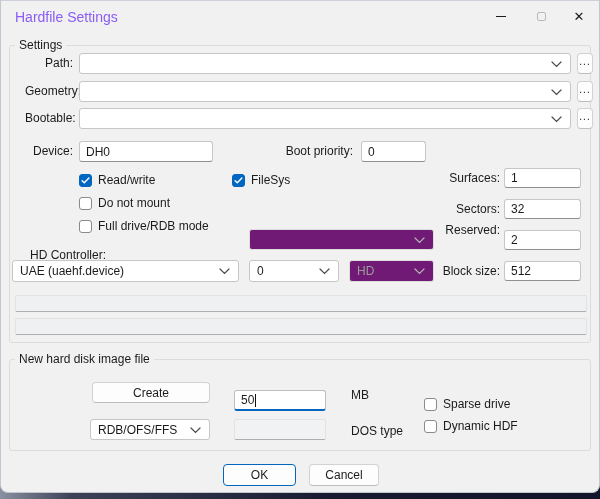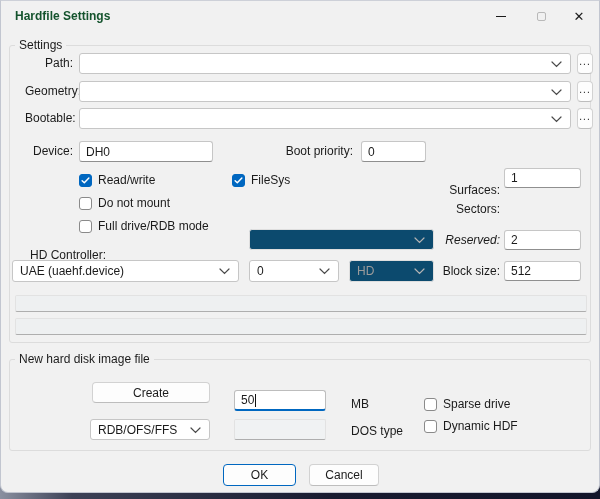--- a/index.html
+++ b/index.html
@@ -10,42 +10,42 @@
     background:#fff; overflow:hidden;
   }
   .stage { position:relative; width:600px; height:499px;
     background:linear-gradient(90deg,#8a90a0 0%,#3c4156 12%,#181b30 55%,#12152a 100%); }
   .dialog { position:absolute; left:0; top:0; width:600px; height:493px;
     background:#f1f1f1; border:1px solid #c2c6d0; border-top-color:#cdd0d8;
     border-radius:0 0 8px 8px; }
 
   
   .titlebar { position:absolute; left:0; top:0; width:598px; height:30px; background:#f1f1f1; }
-  .title-text { position:absolute; left:14px; top:8px; font-size:12px; color:#14532d;font-weight:bold; }
+  .title-text { position:absolute; left:14px; top:8px; font-size:14px; color:#8b5cf6; }
   .win-btn { position:absolute; top:1px; width:40px; height:28px; display:flex; align-items:center; justify-content:center; }
   .btn-min  { left:480px; }
   .btn-max  { left:520px; }
   .btn-close{ left:558px; }
   .glyph-min { width:10px; height:1px; background:#1b1b1b; }
   .glyph-max { width:9px; height:9px; border:1px solid #b9b9b9; border-radius:2px; }
   .glyph-close { font-size:13px; color:#1b1b1b; line-height:1; }
 
   
   .groupbox { position:absolute; border:1px solid #dcdcdc; border-radius:3px; }
   .group-label { position:absolute; top:-8px; left:5px; background:#f1f1f1; padding:0 4px; font-size:12px; color:#1b1b1b; white-space:nowrap; }
   .gb-settings { left:8px; top:44px; width:582px; height:298px; }
   .gb-newfile  { left:8px; top:358px; width:582px; height:92px; }
 
   
   .lbl { position:absolute; height:20px; line-height:20px; color:#1b1b1b; white-space:nowrap;padding-left:14px; }
   .r { text-align:right; }
   .combo { position:absolute; background:#fff; border:1px solid #c6c6c6; border-radius:3px;
     display:flex; align-items:center; padding:0 8px 0 7px; }
   .combo .ctext { flex:1; overflow:hidden; white-space:nowrap; }
-  .combo.disabled { background:#0c4a6e; border-color:#dedede; color:#9b9b9b; }
+  .combo.disabled { background:#701a75; border-color:#dedede; color:#9b9b9b; }
   .tbox { position:absolute; background:#fff; border:1px solid #c6c6c6; border-bottom-color:#8f8f8f;
     border-radius:3px; padding:0 6px; font:12px "Liberation Sans","DejaVu Sans",sans-serif;
     color:#1b1b1b; outline:none; display:flex; align-items:center; }
   input.tbox { display:inline-block; line-height:19px; }
   .tbox.focused { border-color:#bdbdbd; border-bottom:2px solid #0067c0;margin-top:8px; }
   .caret { display:inline-block; width:1px; height:13px; background:#111; margin-left:1px; }
   .dfield { position:absolute; background:#eef0f1; border:1px solid #e2e2e2; border-bottom-color:#aeaeae; border-radius:2px; }
   .btn { position:absolute; background:#fdfdfd; border:1px solid #d2d2d2; border-bottom-color:#bdbdbd;
     border-radius:4px; display:flex; align-items:center; justify-content:center; color:#1b1b1b; }
   .btn.default { border:1px solid #0067c0; }
@@ -130,24 +130,25 @@
     </div>
     <div class="check" style="left:78px; top:195px;">
       <span class="cb"></span>
       <span>Do not mount</span>
     </div>
     <div class="check" style="left:78px; top:218px;">
       <span class="cb"></span>
       <span>Full drive/RDB mode</span>
     </div>
 
-    <div class="lbl r" style="left:410px; top:179px; width:89px;">Surfaces:</div>
+    <div class="lbl r" style="left:410px; top:167px; width:89px;">Surfaces:</div>
     <input class="tbox" style="left: 503px; top: 167px; width: 77px; height: 20px; position: absolute;" value="1">
     <div class="lbl r" style="left:410px; top:198px; width:89px;">Sectors:</div>
-    <div class="lbl r" style="left:410px; top:229px; width:89px;font-style:italic;">Reserved:</div>
+    <input class="tbox" style="left: 503px; top: 198px; width: 77px; height: 20px; position: absolute;" value="32">
+    <div class="lbl r" style="left:410px; top:219px; width:89px;">Reserved:</div>
     <input class="tbox" style="left: 503px; top: 229px; width: 77px; height: 20px; position: absolute;" value="2">
     <div class="lbl r" style="left:410px; top:260px; width:89px;">Block size:</div>
     <input class="tbox" style="left: 503px; top: 260px; width: 77px; height: 20px; position: absolute;" value="512">
 
     <div class="combo disabled" style="left:248px; top:228px; width:185px; height:21px;">
       <span class="ctext"></span>
       <span><svg width="11" height="7" viewBox="0 0 11 7">
             <path d="M1 1 L5.5 5.5 L10 1" stroke="#b4b4b4" stroke-width="1.2" fill="none" stroke-linecap="round"></path>
           </svg></span>
     </div>
@@ -176,21 +177,21 @@
 
     <div class="groupbox gb-newfile">
       <span class="group-label">New hard disk image file</span>
     </div>
 
     <div class="btn" style="left:91px; top:381px; width:118px; height:21px;">Create</div>
     <div class="tbox focused" style="left:233px; top:381px; width:92px; height:21px;">
       <span>50</span>
         <span class="caret"></span>
     </div>
-    <div class="lbl" style="left:336px; top:384px;margin-top:9px;">MB</div>
+    <div class="lbl" style="left:336px; top:384px;">MB</div>
 
     <div class="check" style="left:423px; top:396px;">
       <span class="cb"></span>
       <span>Sparse drive</span>
     </div>
     <div class="check" style="left:423px; top:418px;">
       <span class="cb"></span>
       <span>Dynamic HDF</span>
     </div>
 

